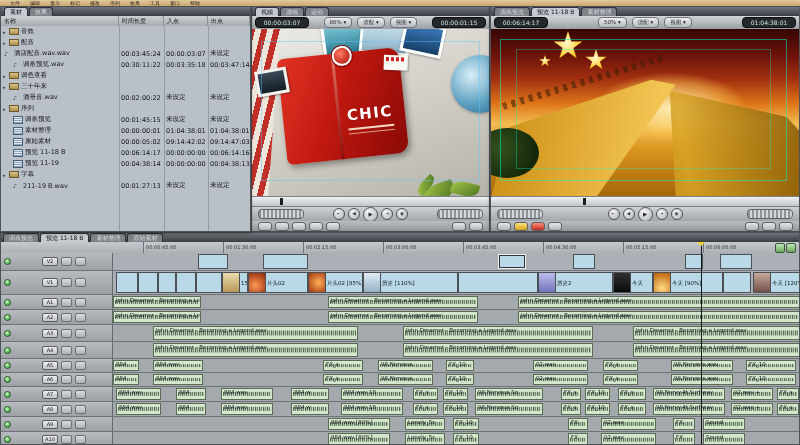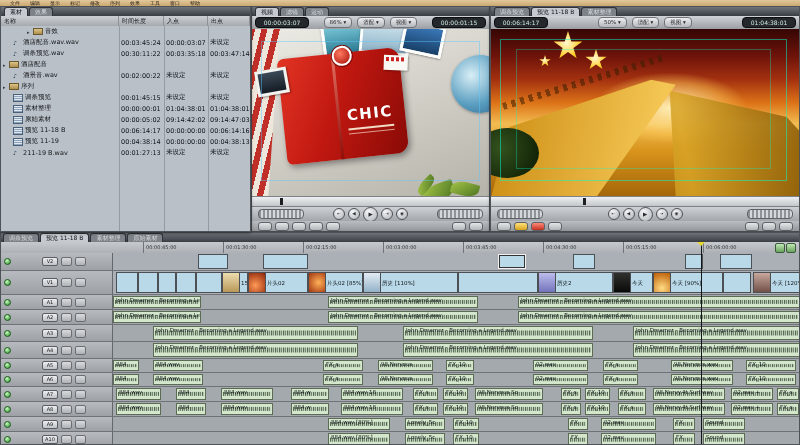--- a/index.html
+++ b/index.html
@@ -180,52 +180,72 @@
         <span class="b-col" style="width: 118px;">名称</span>
         <span class="b-col" style="width: 45px;">时间长度</span>
         <span class="b-col" style="width: 44px;">入点</span>
         <span class="b-col" style="width: 42px;">出点</span>
       </div>
     <div class="b-rows" id="browser-rows">
       <div class="vline" style="left:118px"></div>
       <div class="vline" style="left:163px"></div>
       <div class="vline" style="left:207px"></div>
     <div class="b-row">
-          <span class="b-cell name" style="width: 118px; padding-left: 2px; margin-left: 24px;">
+          <span class="b-cell name" style="width: 118px; padding-left: 2px;">
             <span class="exp">▸</span>
             <span class="ic ic-folder"></span>
             <span class="ntext">音效</span>
           </span>
           <span class="b-cell tcc" style="width: 45px;"></span>
           <span class="b-cell tcc" style="width: 44px;"></span>
           <span class="b-cell tcc" style="width: 42px;"></span>
         </div>
         <div class="b-row">
-          <span class="b-cell name" style="width: 118px; padding-left: 12px;">
+          <span class="b-cell name" style="width: 118px; padding-left: 2px;">
+            <span class="exp">▸</span>
+            <span class="ic ic-folder"></span>
+            <span class="ntext">配音</span>
+          </span>
+          <span class="b-cell tcc" style="width: 45px;"></span>
+          <span class="b-cell tcc" style="width: 44px;"></span>
+          <span class="b-cell tcc" style="width: 42px;"></span>
+        </div>
+        <div class="b-row">
+          <span class="b-cell name" style="width: 118px; padding-left: 3px;">
             <span class="ic ic-audio">♪</span>
             <span class="ntext">酒店配音.wav.wav</span>
           </span>
           <span class="b-cell tcc" style="width: 45px;">00:03:45:24</span>
           <span class="b-cell tcc" style="width: 44px;">00:00:03:07</span>
           <span class="b-cell tcc" style="width: 42px;">未设定</span>
         </div>
         <div class="b-row">
           <span class="b-cell name" style="width: 118px; padding-left: 12px;">
             <span class="ic ic-audio">♪</span>
             <span class="ntext">调条预览.wav</span>
           </span>
           <span class="b-cell tcc" style="width: 45px;">00:30:11:22</span>
           <span class="b-cell tcc" style="width: 44px;">00:03:35:18</span>
           <span class="b-cell tcc" style="width: 42px;">00:03:47:14</span>
         </div>
         <div class="b-row">
           <span class="b-cell name" style="width: 118px; padding-left: 2px;">
             <span class="exp">▸</span>
             <span class="ic ic-folder"></span>
-            <span class="ntext">酒店配音</span>
+            <span class="ntext">调色查看</span>
+          </span>
+          <span class="b-cell tcc" style="width: 45px;"></span>
+          <span class="b-cell tcc" style="width: 44px;"></span>
+          <span class="b-cell tcc" style="width: 42px;"></span>
+        </div>
+        <div class="b-row">
+          <span class="b-cell name" style="width: 118px; padding-left: 2px;">
+            <span class="exp">▸</span>
+            <span class="ic ic-folder"></span>
+            <span class="ntext">三十年来</span>
           </span>
           <span class="b-cell tcc" style="width: 45px;"></span>
           <span class="b-cell tcc" style="width: 44px;"></span>
           <span class="b-cell tcc" style="width: 42px;"></span>
         </div>
         <div class="b-row">
           <span class="b-cell name" style="width: 118px; padding-left: 12px;">
             <span class="ic ic-audio">♪</span>
             <span class="ntext">酒景音.wav</span>
           </span>
@@ -280,20 +300,30 @@
           <span class="b-cell tcc" style="width: 42px;">00:06:14:16</span>
         </div>
         <div class="b-row">
           <span class="b-cell name" style="width: 118px; padding-left: 12px;">
             <span class="ic ic-sequence"></span>
             <span class="ntext">预览 11-19</span>
           </span>
           <span class="b-cell tcc" style="width: 45px;">00:04:38:14</span>
           <span class="b-cell tcc" style="width: 44px;">00:00:00:00</span>
           <span class="b-cell tcc" style="width: 42px;">00:04:38:13</span>
+        </div>
+        <div class="b-row">
+          <span class="b-cell name" style="width: 118px; padding-left: 2px;">
+            <span class="exp">▸</span>
+            <span class="ic ic-folder"></span>
+            <span class="ntext">字幕</span>
+          </span>
+          <span class="b-cell tcc" style="width: 45px;"></span>
+          <span class="b-cell tcc" style="width: 44px;"></span>
+          <span class="b-cell tcc" style="width: 42px;"></span>
         </div>
         <div class="b-row">
           <span class="b-cell name" style="width: 118px; padding-left: 12px;">
             <span class="ic ic-audio">♪</span>
             <span class="ntext">211-19 B.wav</span>
           </span>
           <span class="b-cell tcc" style="width: 45px;">00:01:27:13</span>
           <span class="b-cell tcc" style="width: 44px;">未设定</span>
           <span class="b-cell tcc" style="width: 42px;">未设定</span>
         </div>

